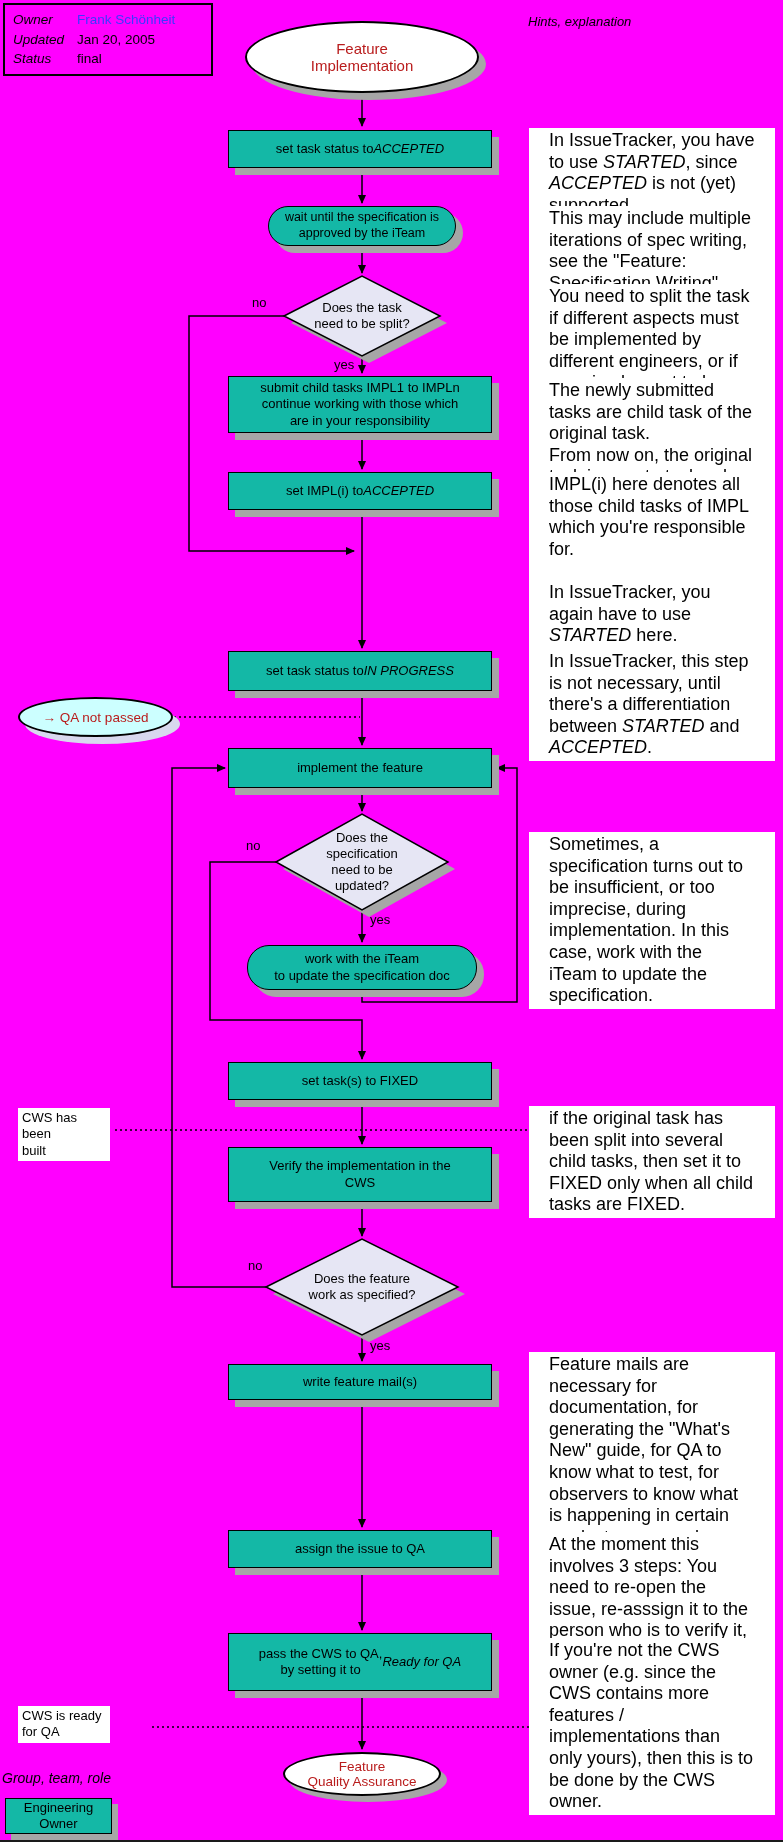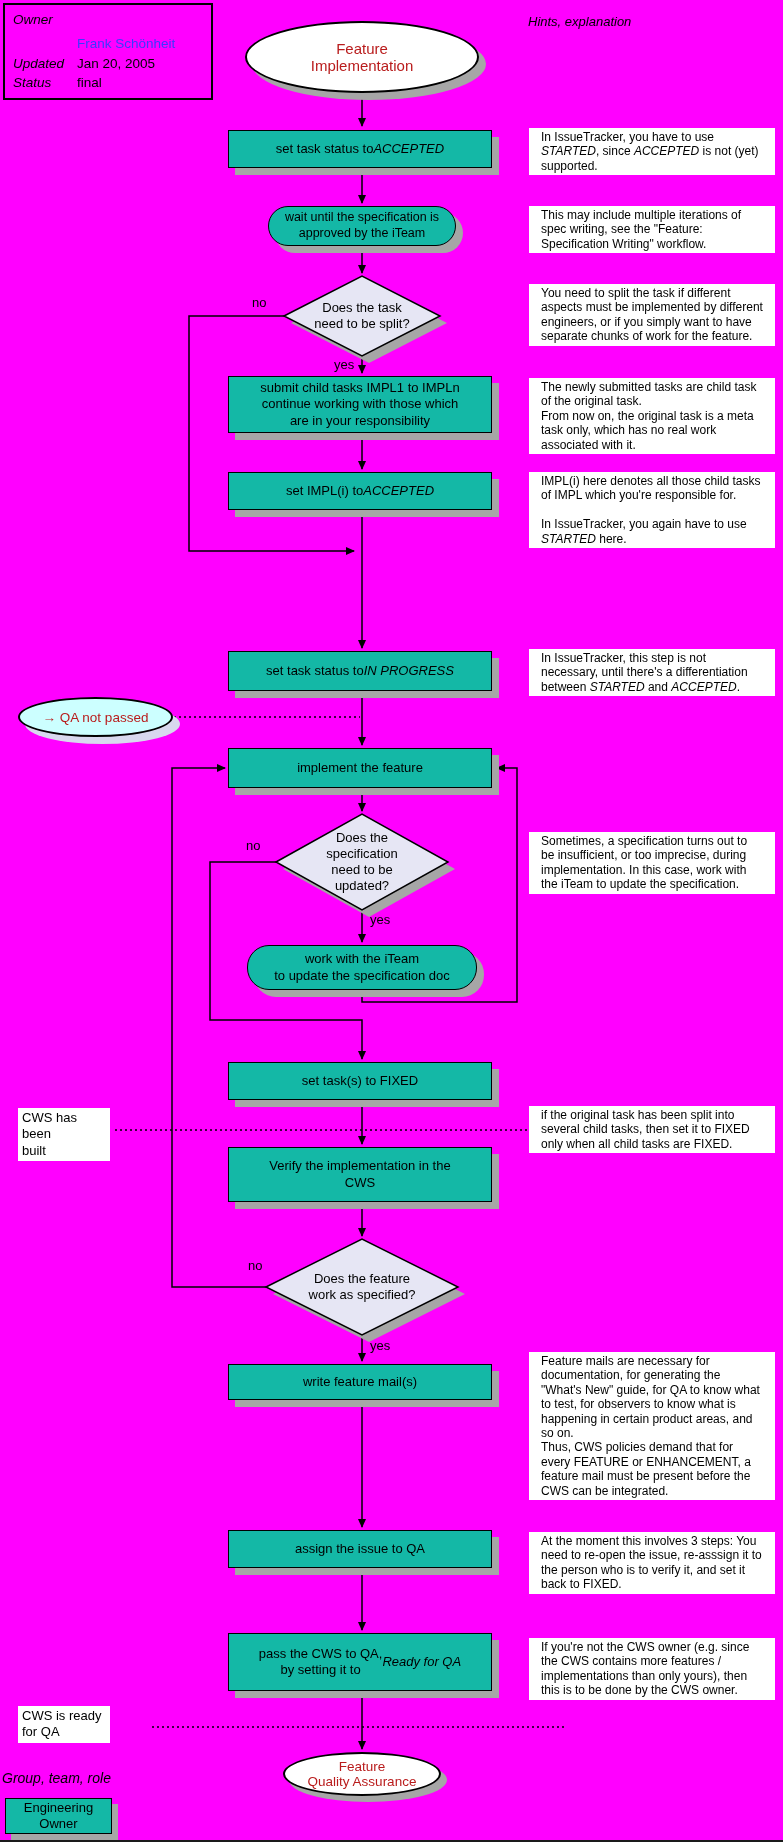--- a/index.html
+++ b/index.html
@@ -6,21 +6,21 @@
   body{font-family:"Liberation Sans","DejaVu Sans",sans-serif;}
   .canvas{position:relative;width:783px;height:1842px;background:#FF00FF;overflow:hidden;}
   .wires{position:absolute;left:0;top:0;width:783px;height:1842px;z-index:1;}
   .abs{position:absolute;box-sizing:border-box;}
   .pbox{background:#14b8a6;border:1.5px solid #000;box-shadow:7px 7px 0 0 #A6A6A6;
         display:flex;align-items:center;justify-content:center;text-align:center;
         font-size:13px;line-height:1.25;color:#000;z-index:2;padding:2px 6px;}
   .rbox{border-radius:20px;}
   .ell{border-radius:50%;border:2px solid #000;display:flex;align-items:center;justify-content:center;
        text-align:center;font-weight:normal;z-index:2;color:#b91c1c;}
-  .hint{background:#FFFFFF;color:#000;font-size:12px;line-height:1.2;padding:2px 12px;
+  .hint{background:#FFFFFF;color:#000;font-size:18px;line-height:1.2;padding:2px 20px;
         width:246px;z-index:2;}
   .wlabel{background:#FFFFFF;color:#000;font-size:13px;line-height:1.25;padding:2px 4px;z-index:2;}
   .dtext{display:flex;align-items:center;justify-content:center;text-align:center;
          font-size:13px;line-height:1.22;color:#000;z-index:2;}
   .dlabel{font-size:13px;color:#000;z-index:2;}
   .titlebox{border:2px solid #000;background:#FF00FF;z-index:2;color:#000;}
   .titlebox .hd{font-weight:bold;font-size:15.5px;padding:5px 8px;border-bottom:2px solid #000;}
   .titlebox .rows{padding:5px 8px;font-size:13.5px;line-height:1.45;}
   .trow{display:grid;grid-template-columns:64px auto;}
   .trow .lab{font-style:italic;}
@@ -72,21 +72,21 @@
       <polygon points="276,862 362,814 448,862 362,910" fill="#E6E6F4" stroke="#000" stroke-width="1.5"></polygon>
       <polygon points="273,1294 369,1246 465,1294 369,1342" fill="#A6A6A6"></polygon>
       <polygon points="266,1287 362,1239 458,1287 362,1335" fill="#E6E6F4" stroke="#000" stroke-width="1.5"></polygon>
     </g>
   </svg>
 
   <div class="abs titlebox" style="left:3px;top:3px;width:210px;">
     <div class="rows">
       <div class="trow">
         <span class="lab">Owner</span>
-        <span style="color:#3A3AFF;margin-top:24px;">Frank Schönheit</span>
+        <span style="color:#3A3AFF;">Frank Schönheit</span>
       </div>
       <div class="trow">
         <span class="lab">Updated</span>
         <span>Jan 20, 2005</span>
       </div>
       <div class="trow">
         <span class="lab">Status</span>
         <span>final</span>
       </div>
     </div>

